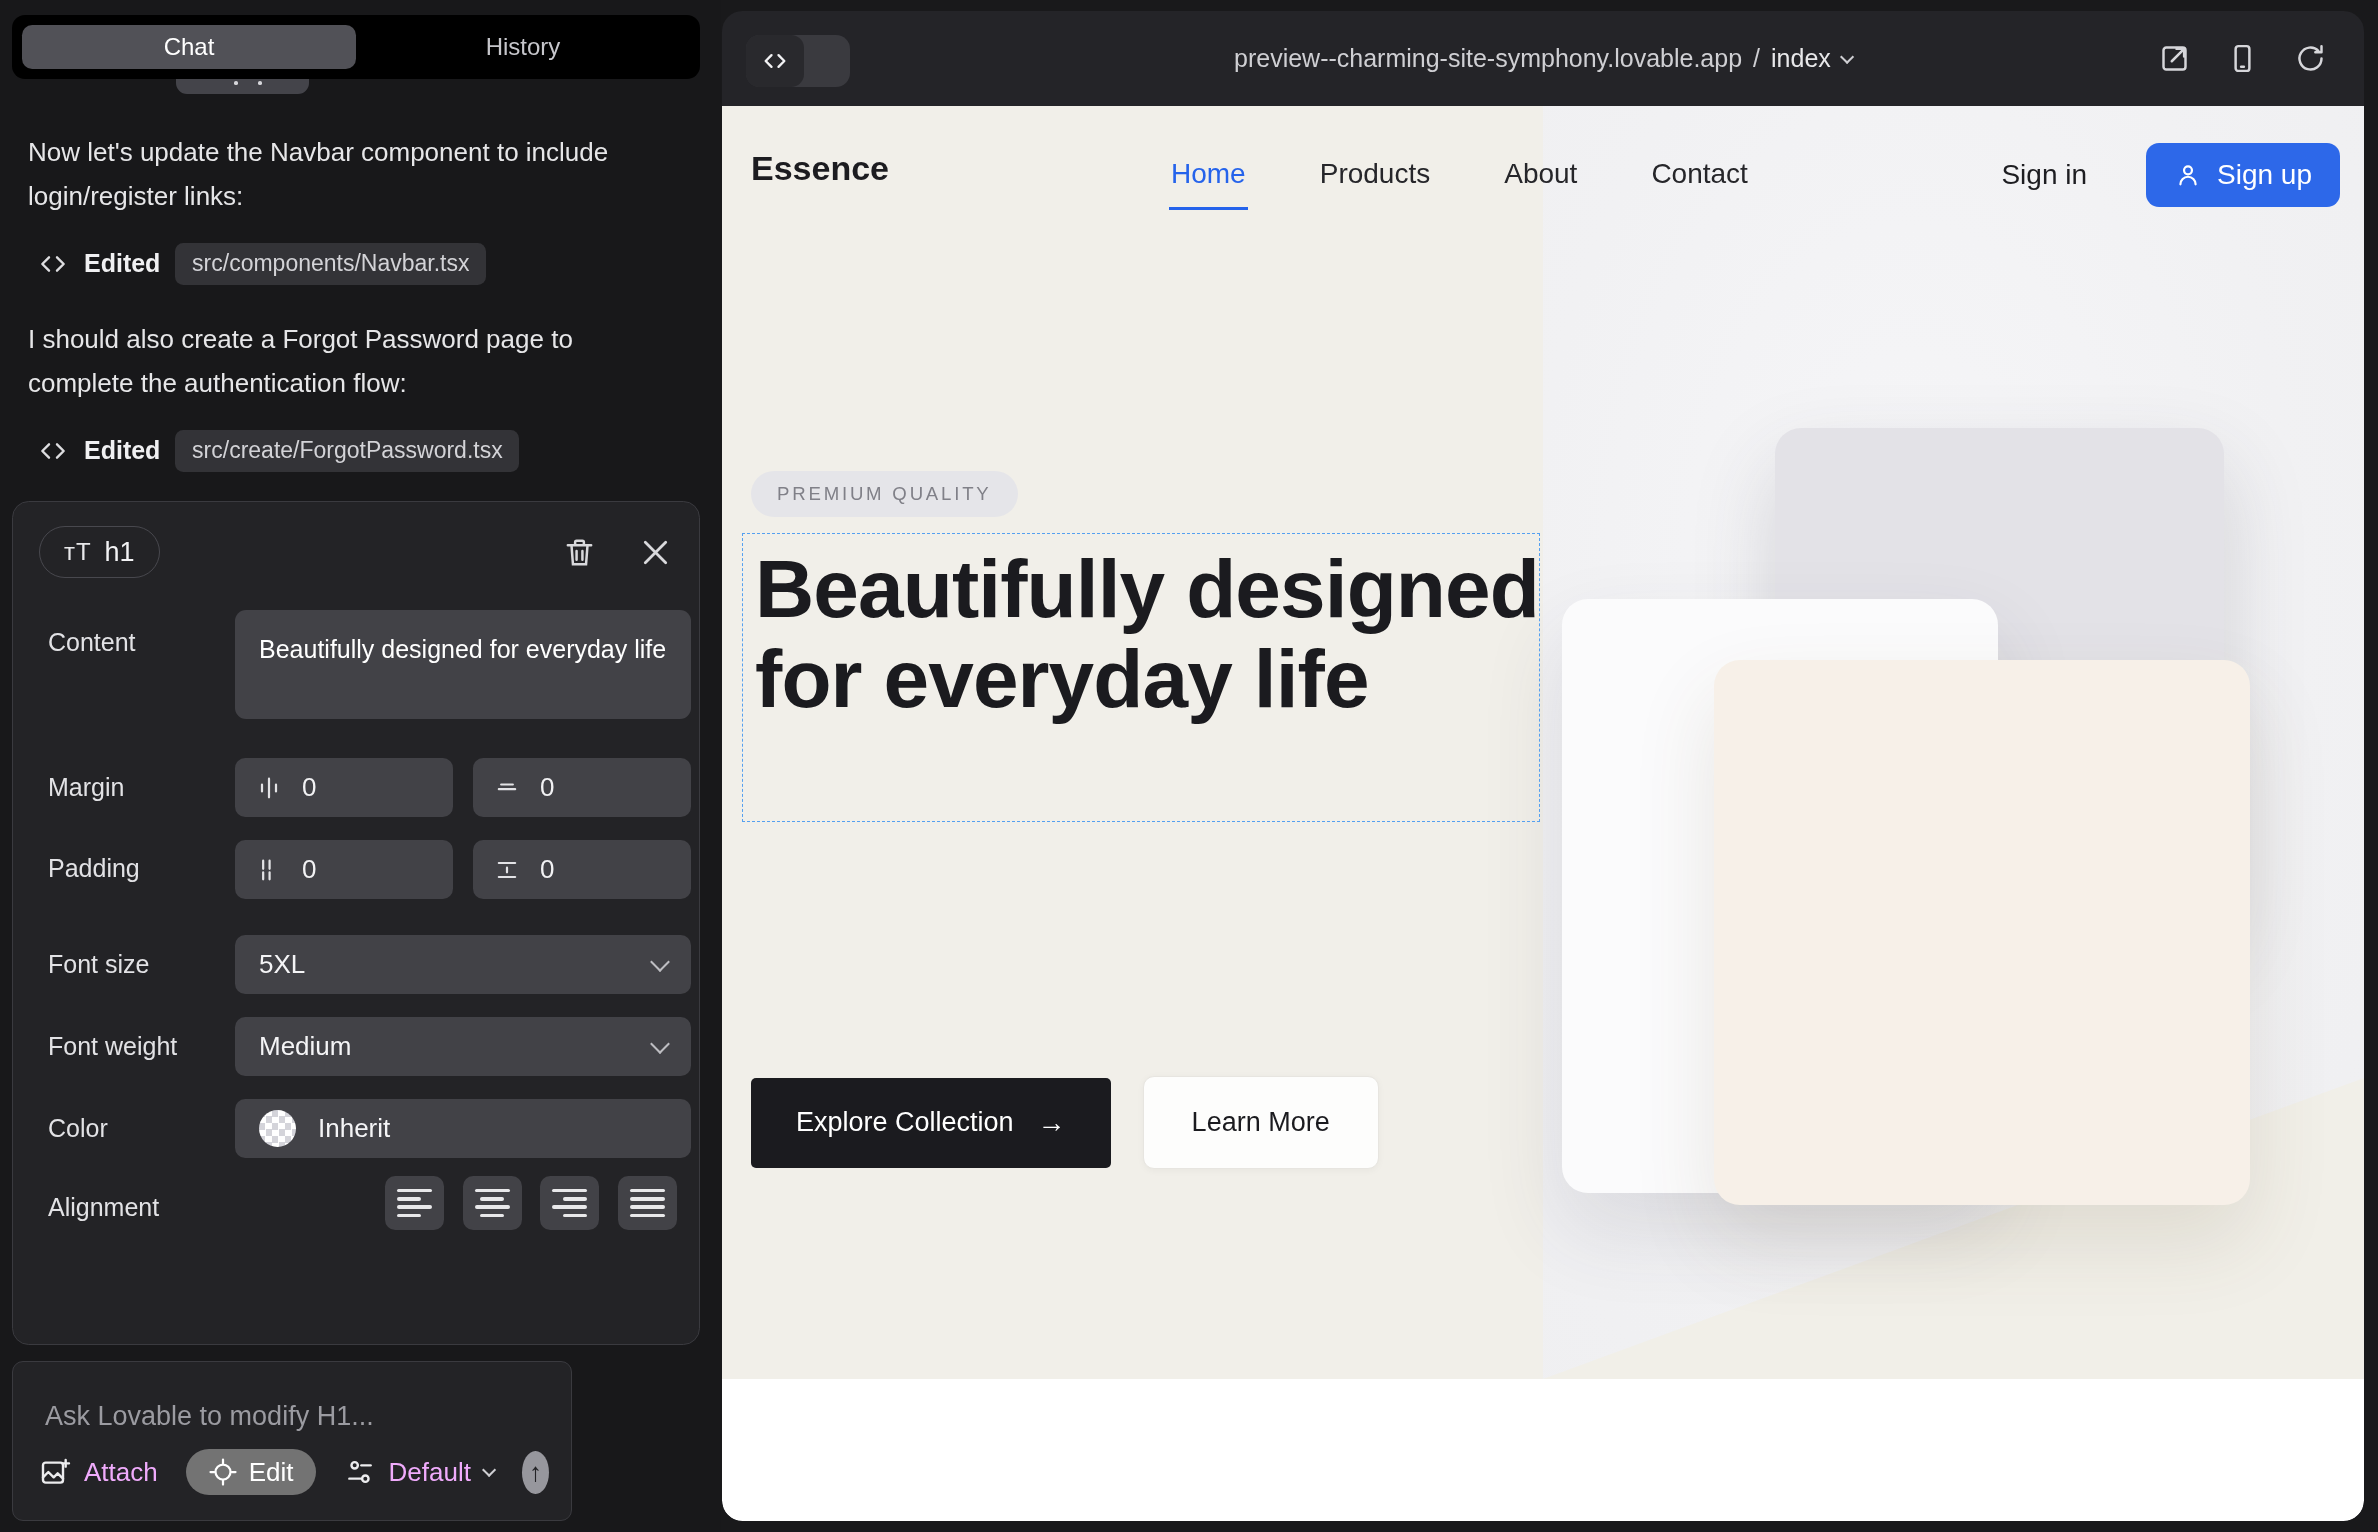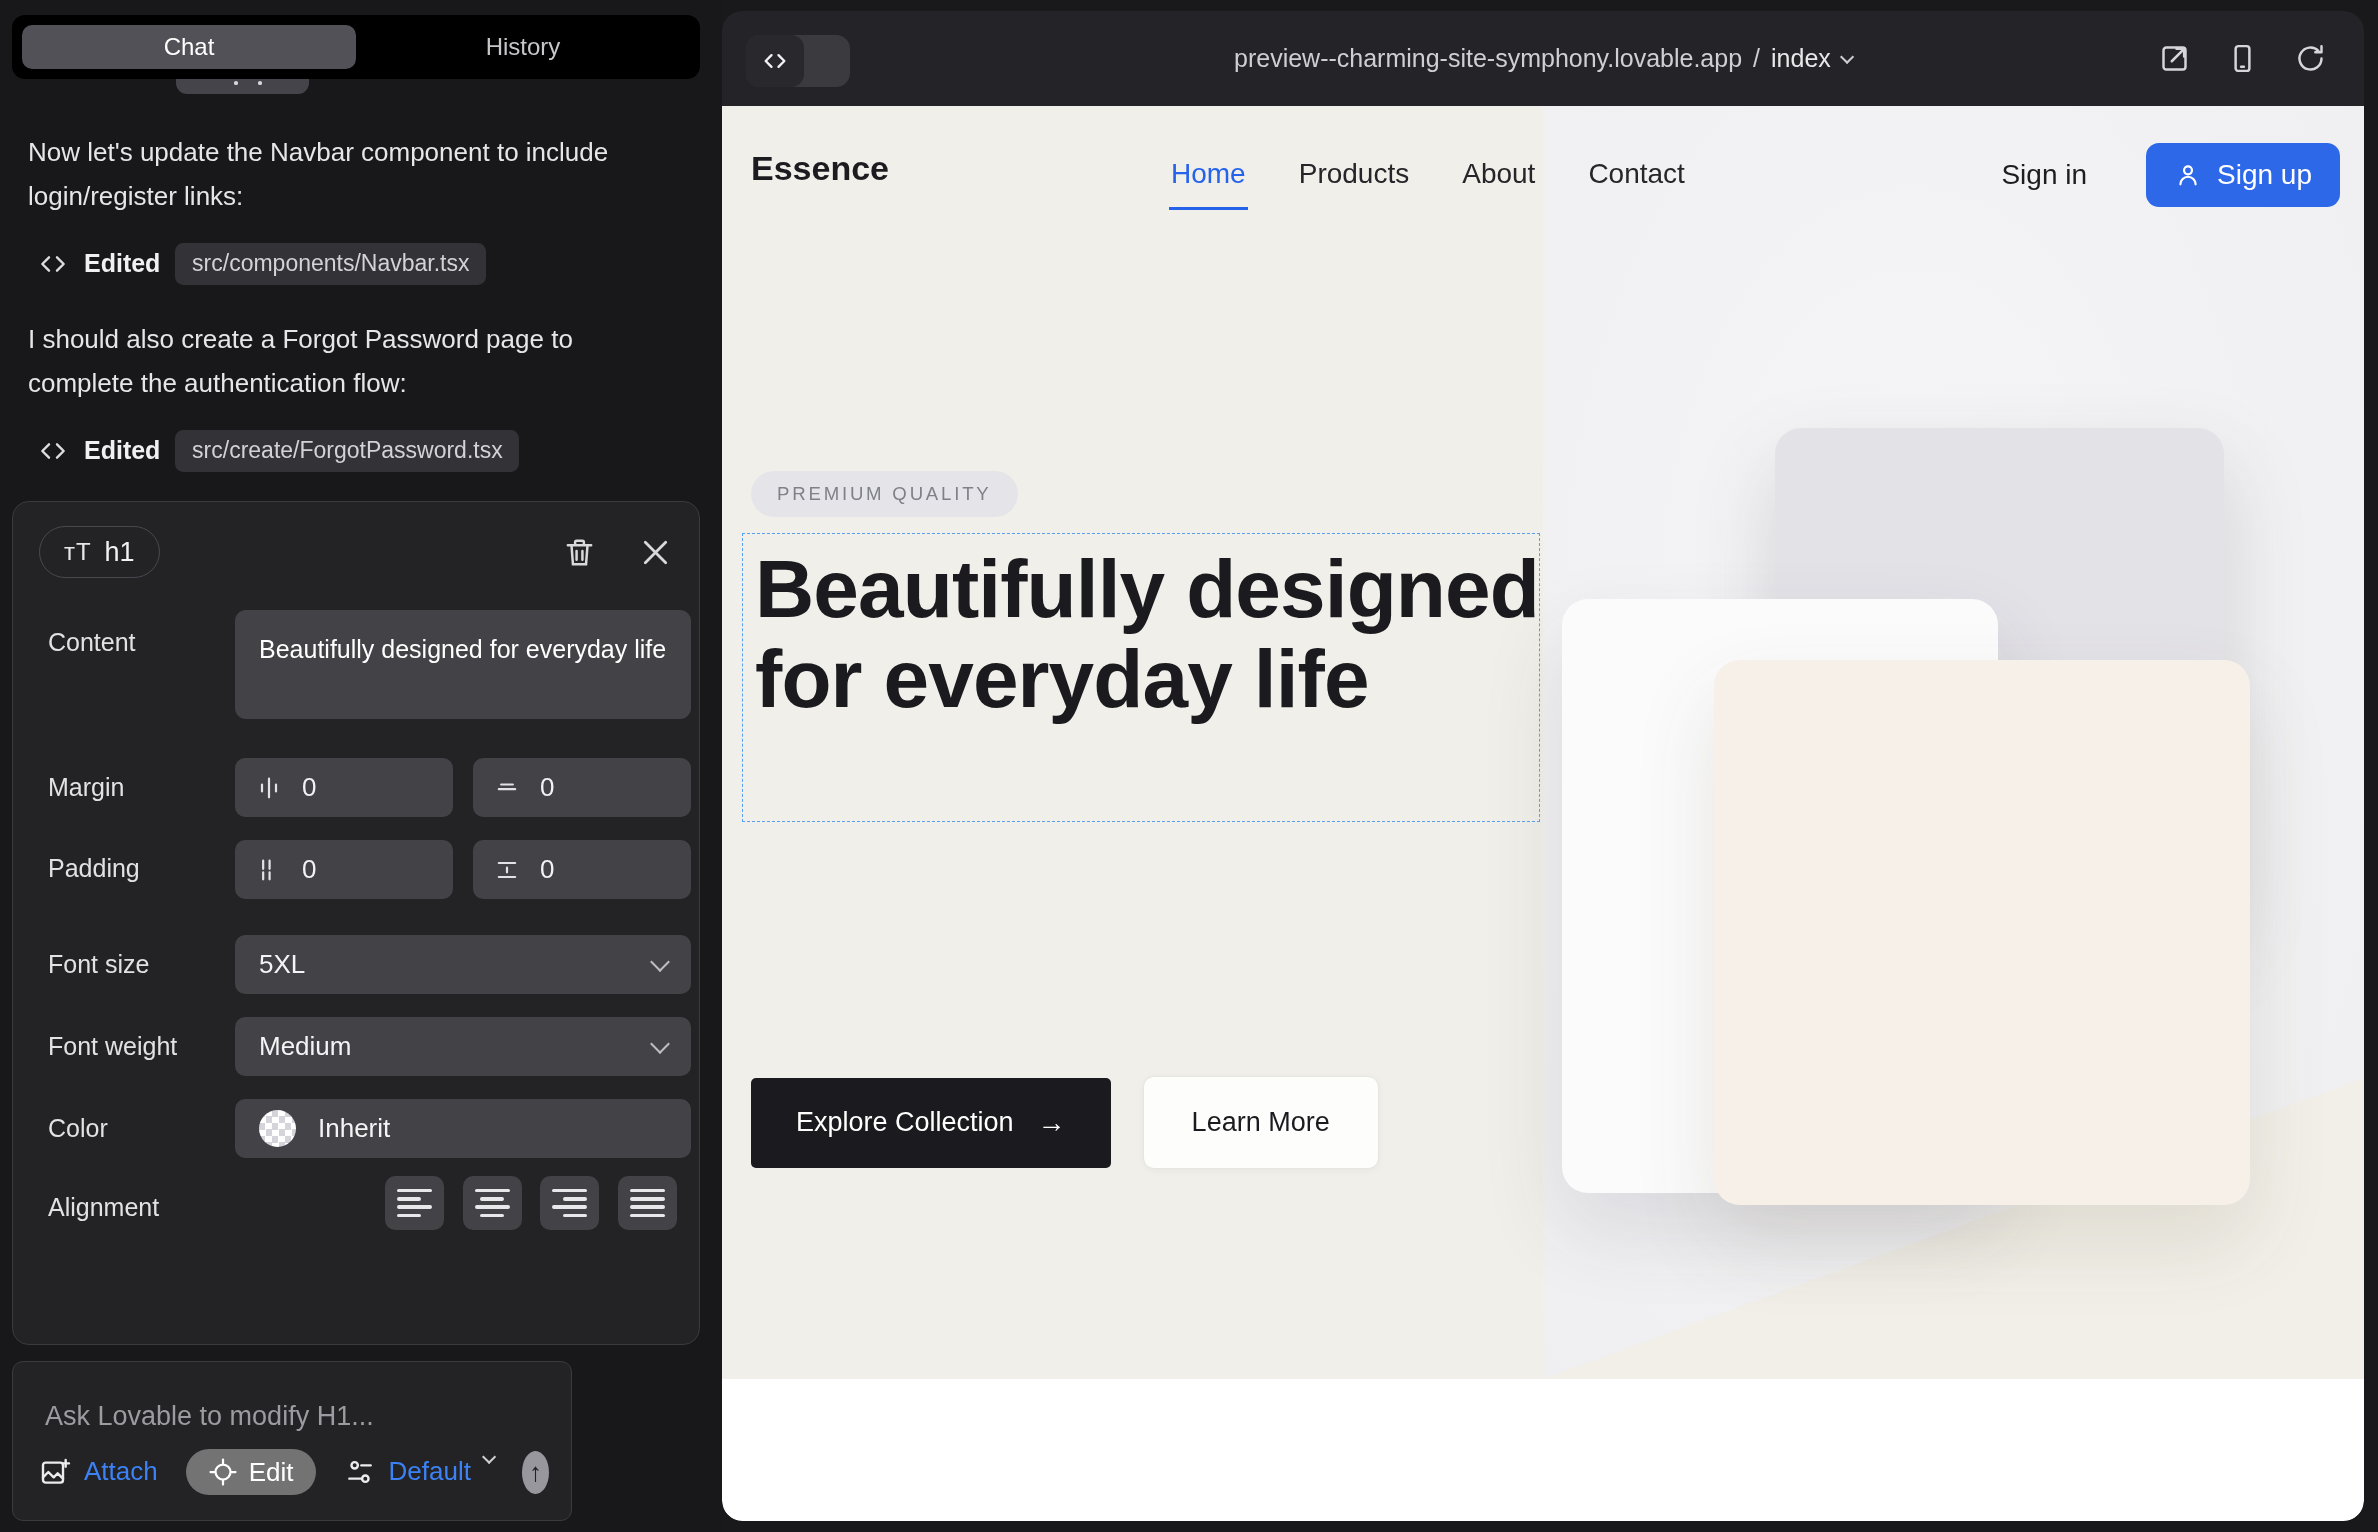--- a/index.html
+++ b/index.html
@@ -81,21 +81,21 @@
   .discard { margin-left:auto; margin-right:41px; color:#9b9ba1; font-size:27px; cursor:pointer; }
   .save-btn { width:85px; height:54px; background:#2e7095; border-radius:11px; border:none;
     color:#bcc6cd; font-size:27px; font-family:inherit; cursor:pointer; }
 
   
   .chat-card { position:absolute; left:12px; top:1361px; width:560px; height:160px;
     background:#232326; border:0.9px solid #3a3a3f; border-radius:11px; }
   .chat-placeholder { position:absolute; left:32px; top:39px; font-size:27px; color:#9b9ba1; }
   .chat-toolbar { position:absolute; left:26px; right:22px; bottom:24px; height:48px;
     display:flex; align-items:center; gap:28px; }
-  .tool { display:flex; gap:13px; color:#3b82f6; font-size:26px; cursor:pointer; }
+  .tool { display:flex; align-items:center; gap:13px; color:#f0abfc; font-size:26px; cursor:pointer; }
   .tool-icon { width:32px; height:32px; color:#ececee; }
   .tool-icon svg { width:100%; height:100%; }
   .edit-pill { display:flex; align-items:center; gap:11px; background:#737373; color:#ffffff;
     border-radius:927px; padding:7.4px 22px; font-size:26px; cursor:pointer; }
   .edit-pill .tool-icon { color:#ffffff; width:30px; height:30px; }
   .chev-sm { width:10.2px; height:10.2px; border-right:2.8px solid #cfcfd3; border-bottom:2.8px solid #cfcfd3;
     transform:rotate(45deg); margin-top:-3.7px; }
   .send-btn { margin-left:auto; width:43px; height:43px; border-radius:50%; background:#97979d;
     display:flex; align-items:center; justify-content:center; cursor:pointer; }
   .send-btn::before { content:"\2191"; font-size:26px; font-weight:bold; color:#232326; }
@@ -120,21 +120,21 @@
   .site { position:absolute; left:0; right:0; top:95px; bottom:0; background:#ffffff;
     border-radius:0 0 20.4px 20.4px; overflow:hidden; }
   .hero { position:absolute; left:0; top:0; width:100%; height:1273px; background:#f1efe9; }
   .hero-right { position:absolute; left:821px; top:0; right:0; bottom:0;
     background:radial-gradient(ellipse at 45% 40%, #f6f6f8 0%, #f1f1f3 60%, #efeff1 100%); }
   .hero-wedge { position:absolute; left:0; bottom:0; width:100%; height:519px;
     background:#f1efe8; clip-path:polygon(0 100%, 100% 42%, 100% 100%); }
 
   .navbar { position:absolute; left:0; top:0; width:100%; height:139px; }
   .brand { position:absolute; left:29px; top:43px; font-size:34px; font-weight:bold; color:#1c1c20; }
-  .nav-links { position:absolute; left:449px; top:52px; display:flex; gap:53px; font-size:28px; color:#26262a; }
+  .nav-links { position:absolute; left:449px; top:52px; display:flex; gap:74px; font-size:28px; color:#26262a; }
   .nav-link { cursor:pointer; }
   .nav-link.active { color:#2563eb; position:relative; }
   .nav-link.active::after { content:""; position:absolute; left:-1.9px; right:-1.9px; bottom:-20.4px;
     height:3.7px; background:#2563eb; }
   .nav-right { position:absolute; right:24px; top:37px; display:flex; align-items:center; gap:59px; }
   .signin { font-size:28px; color:#1d1d21; cursor:pointer; }
   .signup { display:flex; align-items:center; gap:15px; background:#2d68e9; color:#ffffff;
     font-size:28px; border-radius:13px; padding:16px 28px; cursor:pointer; }
   .signup svg { width:28px; height:28px; }
 

